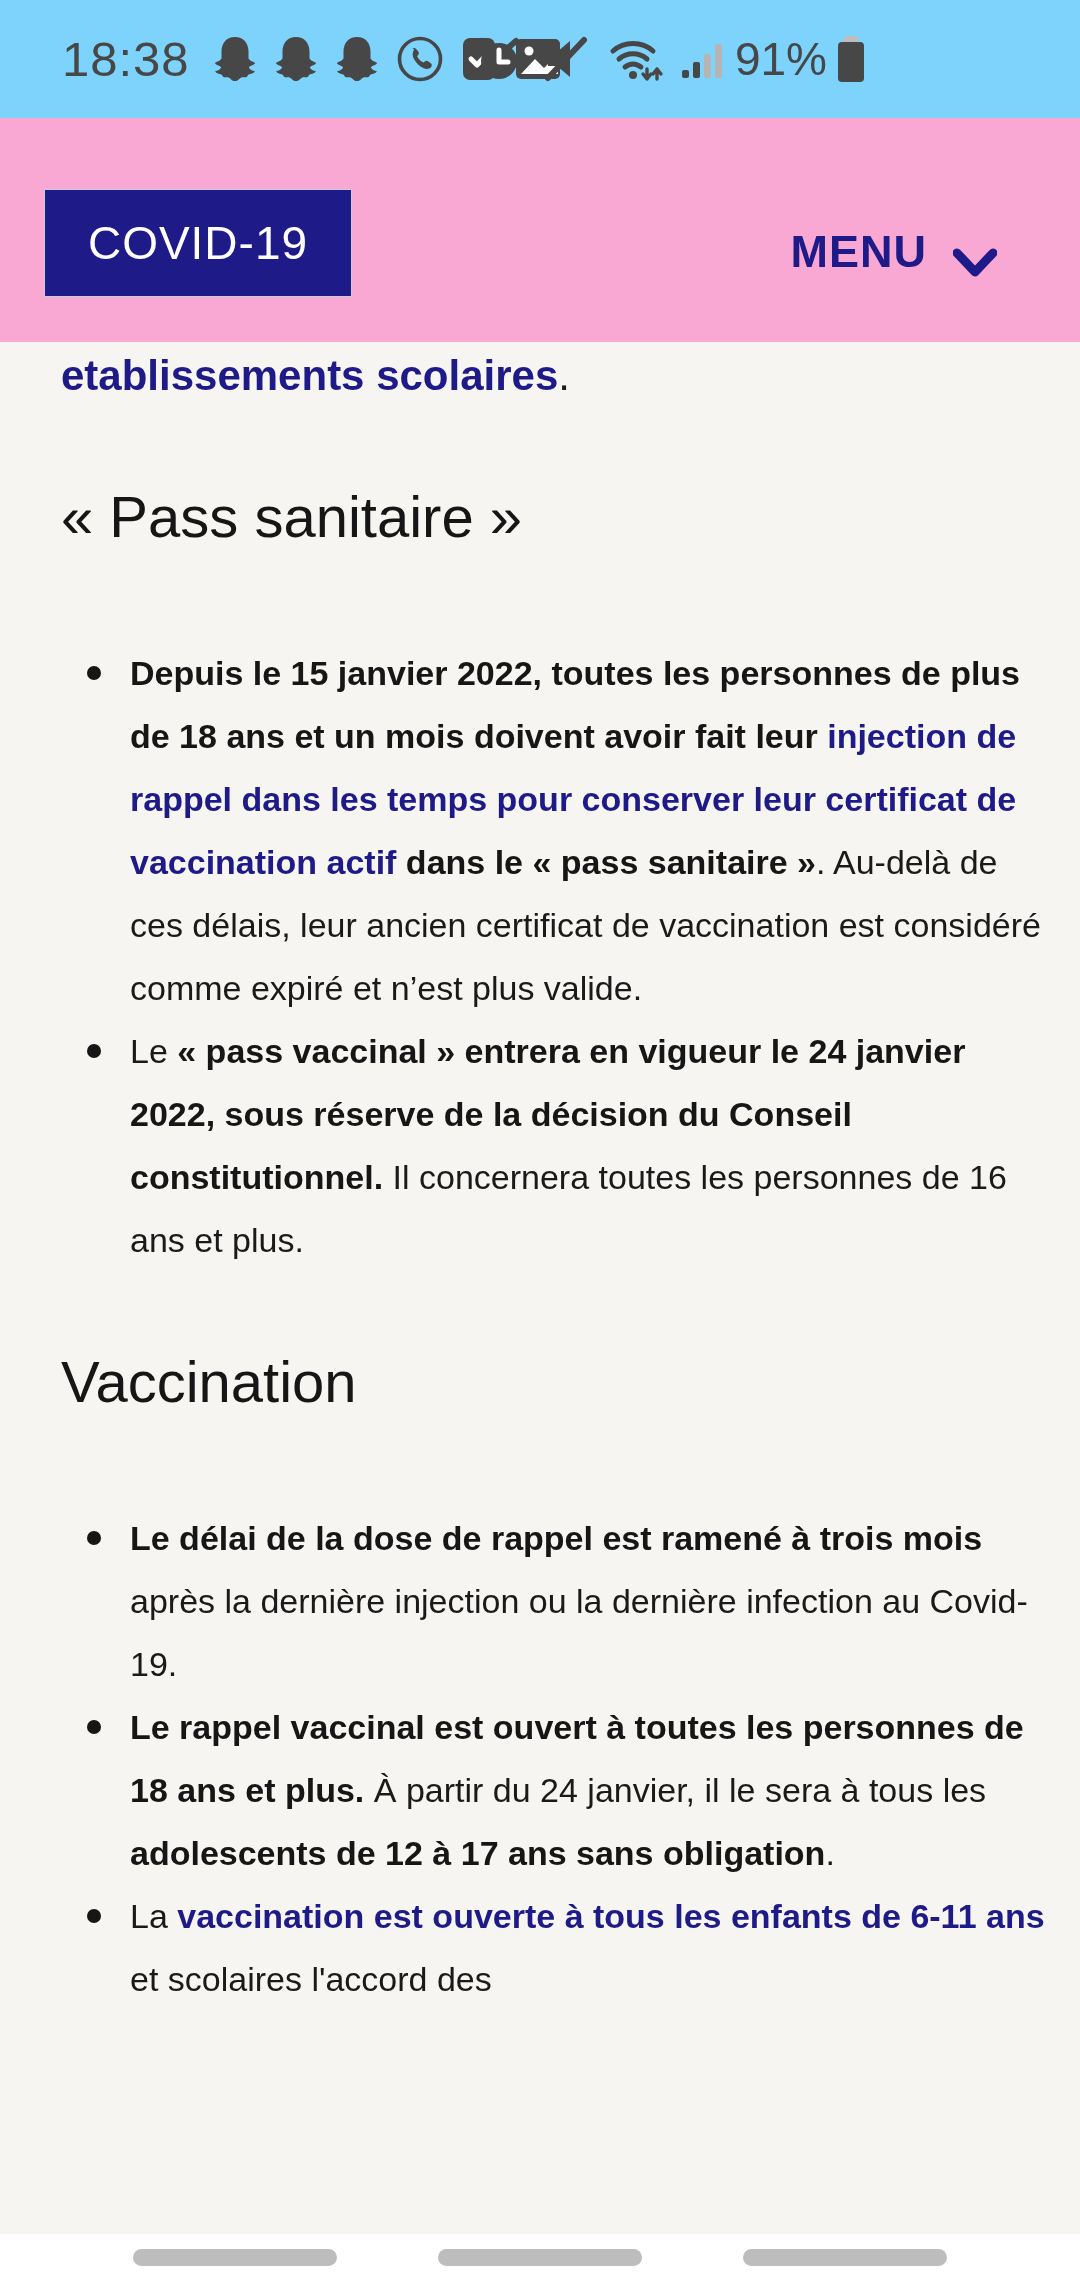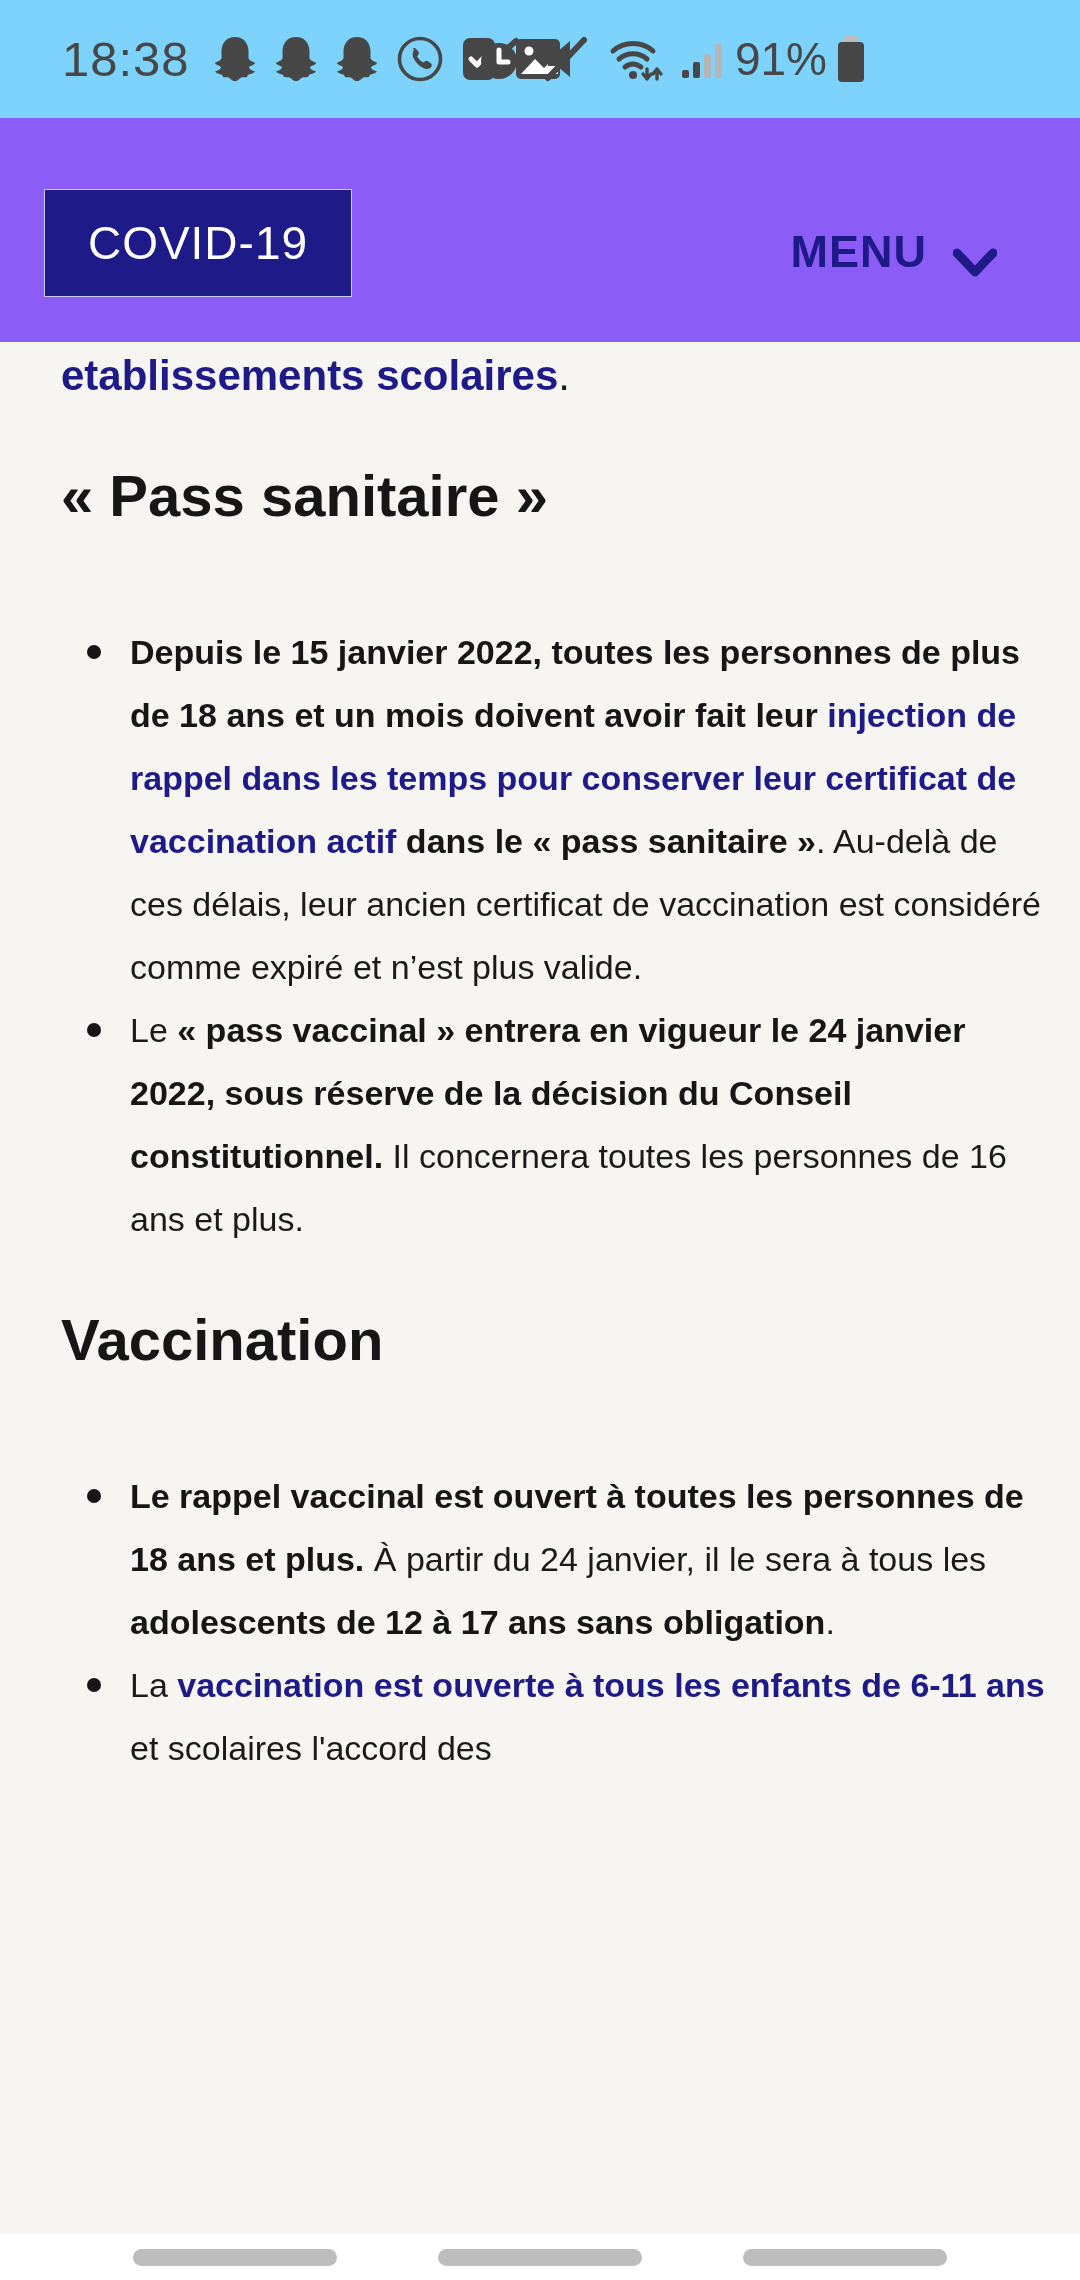--- a/index.html
+++ b/index.html
@@ -19,21 +19,21 @@
   .sb-left { position:absolute; left:62px; top:0; height:118px; display:flex; align-items:center; gap:16px; }
   .sb-time { font-size:49px; color:#474747; letter-spacing:1px; margin-right:6px; }
   .sb-right { position:absolute; right:212px; top:0; height:118px; display:flex; align-items:center; gap:7px; }
   .sb-batt-pct { font-size:46px; color:#474747; }
   .icon { display:inline-flex; align-items:center; justify-content:center; }
   .icon svg { display:block; }
 
   
   .header {
     position:absolute; top:118px; left:0; width:1080px; height:224px;
-    background:#8b5cf6; z-index:5;
+    background:#f9a8d4; z-index:5;
   }
   .site-badge {
     position:absolute; left:44px; top:71px; width:308px; height:108px;
     background:#1e1a87; border:1px solid #c9c9e0;
     color:#ffffff; font-size:46px; letter-spacing:1px;
     display:flex; align-items:center; justify-content:center;
     cursor:pointer;
   }
   .menu-btn {
     position:absolute; right:83px; top:100px; height:60px;
@@ -41,22 +41,22 @@
     color:#1e1a87; font-weight:bold; font-size:45px; letter-spacing:1px;
   }
 
   
   .content {
     position:absolute; top:342px; left:0; width:1080px; height:1893px;
     padding:0 60px 0 61px; overflow:hidden;
   }
   .partial-par { font-size:42px; line-height:63px; margin-top:2px; }
   h2.section-heading {
-    font-size:58px; font-weight:bold; color:#161616;
-    margin-top:55px; letter-spacing:0;
+    font-size:58px; font-weight:normal; color:#161616;
+    margin-top:76px; letter-spacing:0;
   }
   .bullets { margin-top:92px; }
   .bullet-item { position:relative; padding-left:69px; width:990px; }
   .bullet-item .dot {
     position:absolute; left:26px; top:24px; width:14px; height:14px;
     border-radius:50%; background:#161616;
   }
   .btext { font-size:34px; line-height:63px; color:#1a1a1a; width:921px; display:block; }
   .seg-bold { font-weight:bold; color:#161616; }
   .seg-regular { font-weight:normal; }
@@ -187,20 +187,24 @@
         </div>
         <div class="bullet-item">
           <span class="dot"></span>
           <span class="btext"><span class="seg-regular">Le </span><span class="seg-bold">« pass vaccinal » entrera en vigueur le 24 janvier 2022, sous réserve de la décision du Conseil constitutionnel.</span><span class="seg-regular"> Il concernera toutes les personnes de 16 ans et plus.</span></span>
         </div>
       </div>
       <h2 class="section-heading">Vaccination</h2>
       <div class="bullets">
         <div class="bullet-item">
           <span class="dot"></span>
+          <span class="btext"><span class="seg-bold">Le délai de la dose de rappel est ramené à trois mois</span><span class="seg-regular"> après la dernière injection ou la dernière infection au Covid-19.</span></span>
+        </div>
+        <div class="bullet-item">
+          <span class="dot"></span>
           <span class="btext"><span class="seg-bold">Le rappel vaccinal est ouvert à toutes les personnes de 18 ans et plus.</span><span class="seg-regular"> À partir du 24 janvier, il le sera à tous les </span><span class="seg-bold">adolescents de 12 à 17 ans sans obligation</span><span class="seg-regular">.</span></span>
         </div>
         <div class="bullet-item">
           <span class="dot"></span>
           <span class="btext"><span class="seg-regular">La </span><a class="inline-link">vaccination est ouverte à tous les enfants de 6-11 ans</a><span class="seg-regular"> et scolaires l'accord des</span></span>
         </div>
       </div>
     </div>
 </div>
 

